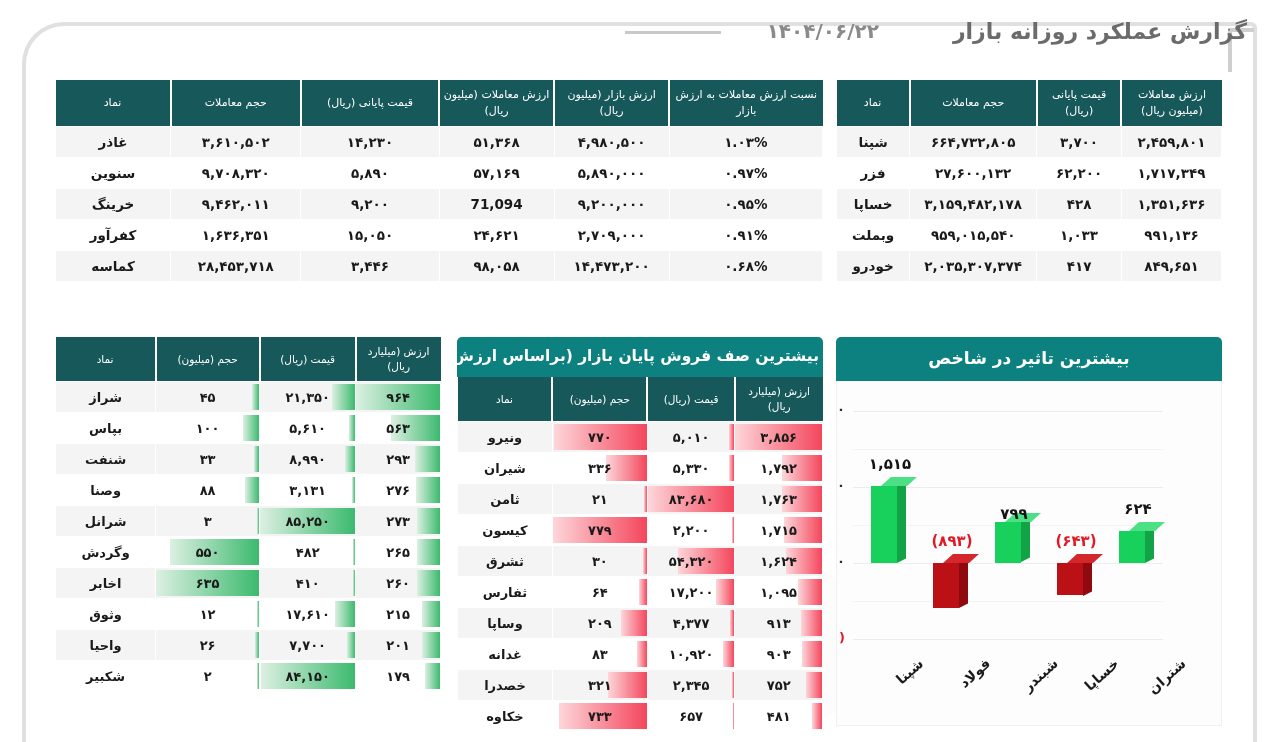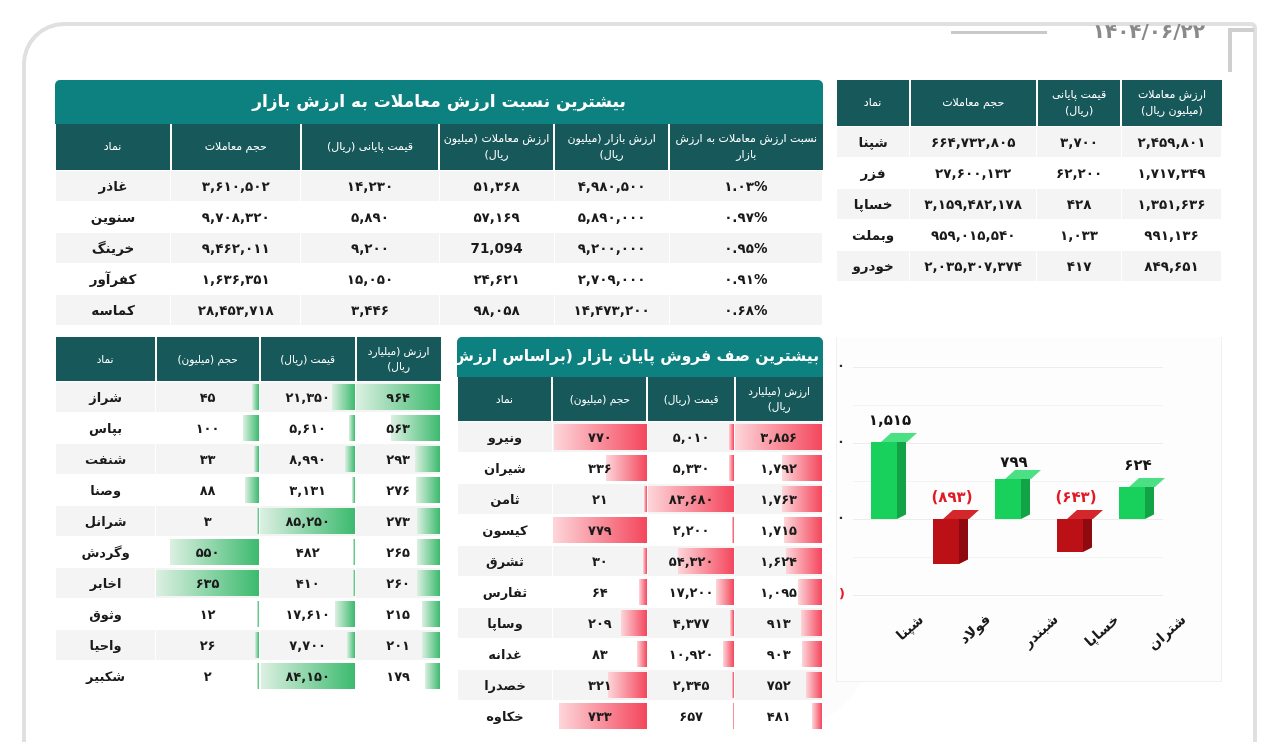--- a/index.html
+++ b/index.html
@@ -141,20 +141,21 @@
 </head>
 <body>
 
 <div class="page">
 
   <div class="frame-outer"></div>
   <div class="corner-bracket-r"></div>
   <div class="wm"></div>
 
   <div class="topbar">
+    <div class="report-title">گزارش عملکرد روزانه بازار</div>
     <div class="report-date">۱۴۰۴/۰۶/۲۲</div>
     <div class="header-rule"></div>
   </div>
 
   <div class="card" id="card-top-left">
     <table class="tbl">
       <colgroup>
           <col style="width:26%">
           <col style="width:22%">
           <col style="width:33%">
@@ -277,21 +278,20 @@
               <div class="cellwrap">
                 <span>خودرو</span>
               </div>
             </td>
           </tr>
         </tbody>
     </table>
   </div>
 
   <div class="card" id="card-top-right">
-    <div class="card-title">بیشترین نسبت ارزش معاملات به ارزش بازار</div>
     <table class="tbl">
       <colgroup>
           <col style="width:20%">
           <col style="width:15%">
           <col style="width:15%">
           <col style="width:18%">
           <col style="width:17%">
           <col style="width:15%">
         </colgroup>
       <thead>
@@ -463,20 +463,21 @@
               <div class="cellwrap">
                 <span>کماسه</span>
               </div>
             </td>
           </tr>
         </tbody>
     </table>
   </div>
 
   <div class="card" id="card-chart">
+    <div class="card-title">بیشترین تاثیر در شاخص</div>
     <div class="chart-body">
       <div class="plot" id="plot-area">
           <div class="gridline" style="top: 0px;"></div>
           <div class="ylabel" style="top: -9px; right: 100%; margin-right: 8px; text-align: right;">۳,۰۰۰</div>
           <div class="gridline" style="top: 76px;"></div>
           <div class="ylabel" style="top: 67px; right: 100%; margin-right: 8px; text-align: right;">۱,۵۰۰</div>
           <div class="gridline" style="top: 152px;"></div>
           <div class="ylabel" style="top: 143px; right: 100%; margin-right: 8px; text-align: right;">۰</div>
           <div class="gridline" style="top: 228px;"></div>
           <div class="ylabel neg" style="top: 219px; right: 100%; margin-right: 8px; text-align: right;">(۱,۵۰۰)</div>
@@ -495,21 +496,21 @@
             <div class="bar-side"></div>
             <div class="bar-top"></div>
           </div>
           <div class="bar-label neg" style="left: 73.98px; width: 50.04px; text-align: center; top: 121px;">(۸۹۳)</div>
           <div class="xlabel" style="left: 94.302px; top: 244px;">فولاد</div>
           <div class="bar3d bar-green" style="left: 141.98px; width: 26.04px; top: 111.517px; height: 40.4827px; bottom: auto;">
             <div class="bar-face"></div>
             <div class="bar-side"></div>
             <div class="bar-top"></div>
           </div>
-          <div class="bar-label" style="left: 135.98px; width: 50.04px; text-align: center; top: 86px;">۷۹۹</div>
+          <div class="bar-label" style="left: 135.98px; width: 50.04px; text-align: center; top: 94px;">۷۹۹</div>
           <div class="xlabel" style="left: 156.302px; top: 244px;">شبندر</div>
           <div class="bar3d bar-red" style="left: 203.98px; width: 26.04px; top: 152px; height: 32.5787px; bottom: auto;">
             <div class="bar-face"></div>
             <div class="bar-side"></div>
             <div class="bar-top"></div>
           </div>
           <div class="bar-label neg" style="left: 197.98px; width: 50.04px; text-align: center; top: 121px;">(۶۴۳)</div>
           <div class="xlabel" style="left: 218.302px; top: 244px;">خساپا</div>
           <div class="bar3d bar-green" style="left: 265.98px; width: 26.04px; top: 120.384px; height: 31.616px; bottom: auto;">
             <div class="bar-face"></div>

